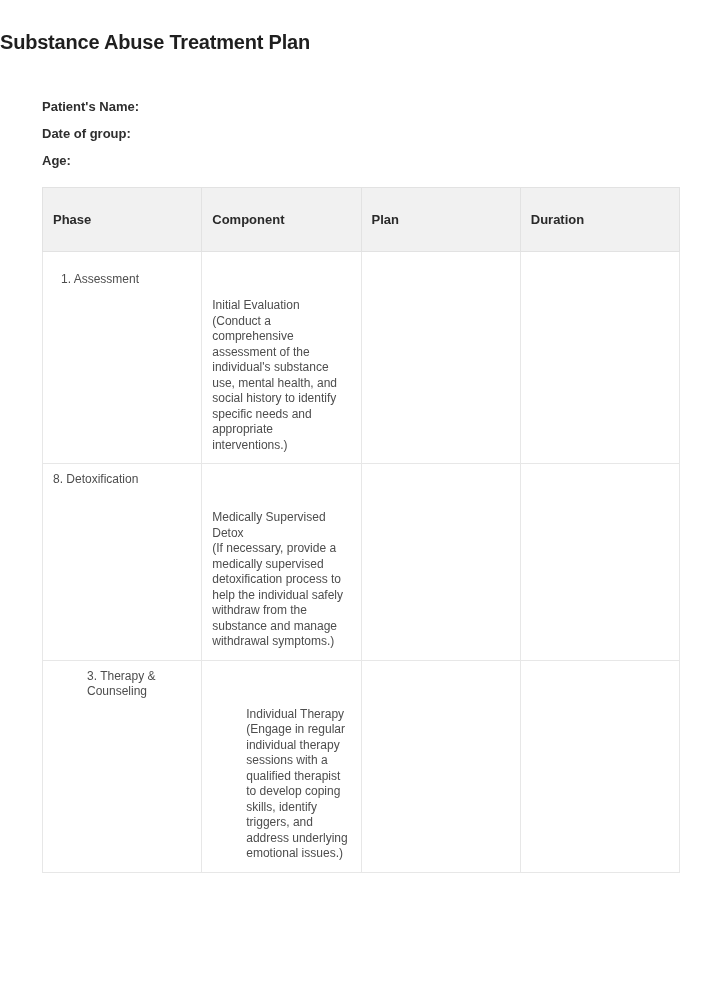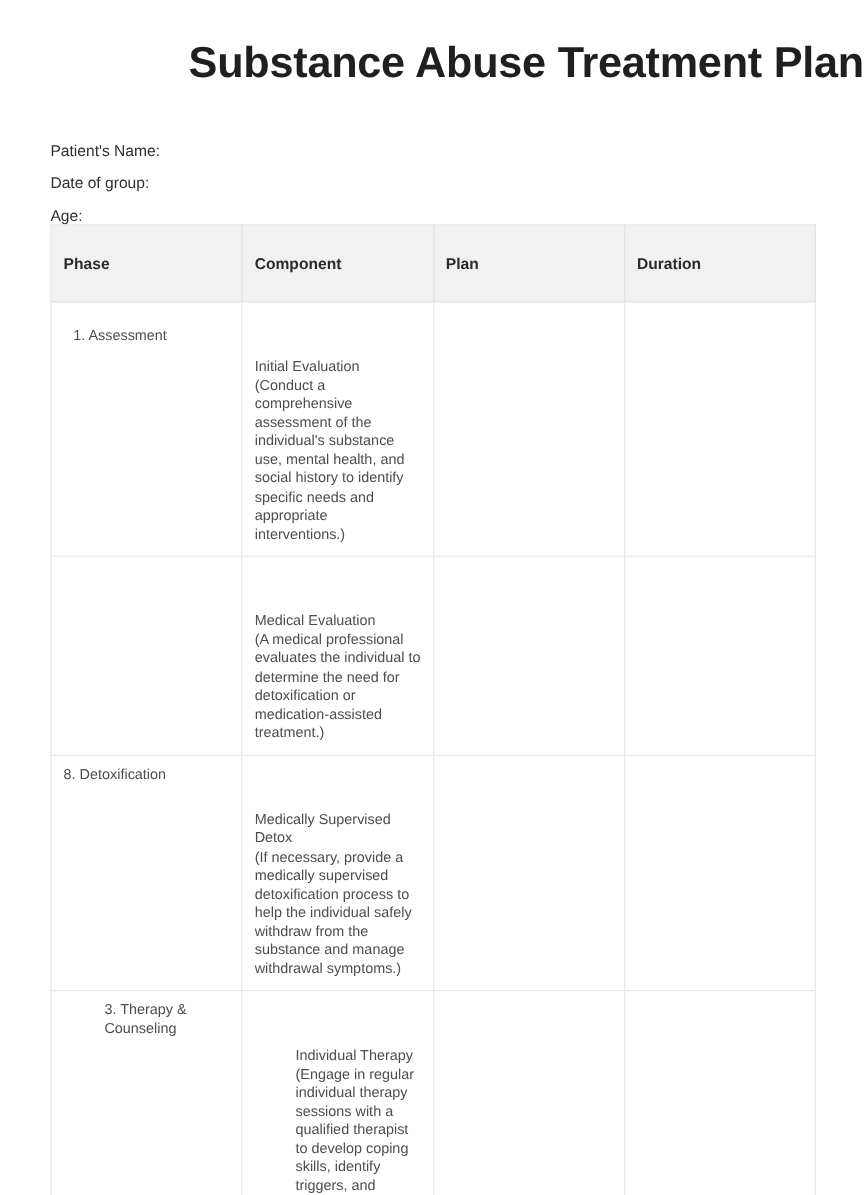--- a/index.html
+++ b/index.html
@@ -11,33 +11,33 @@
     color: #2b2b2b;
     overflow: hidden;
   }
   .page {
     width: 720px;
     height: 996px;
     position: relative;
     background: #ffffff;
   }
   .doc-title {
-    text-align: right;
-    font-size: 36px;
+    text-align: left;
+    font-size: 20px;
     font-weight: 700;
     color: #1f1f1f;
     padding-top: 31px;
     letter-spacing: -0.2px;
   }
   .patient-fields {
     margin: 46px 0 0 42px;
   }
   .field-label {
     font-size: 13px;
-    font-weight: 400;
+    font-weight: 700;
     color: #2e2e2e;
     line-height: 14px;
     margin-bottom: 13px;
   }
   table.plan-table {
     position: absolute;
     left: 42px;
     top: 187px;
     width: 638px;
     border-collapse: collapse;
@@ -120,31 +120,20 @@
           <span class="phase-text">1. Assessment</span>
         </td>
         <td>
           <div class="comp-title">Initial Evaluation</div>
           <div class="comp-note">(Conduct a comprehensive assessment of the individual's substance use, mental health, and social history to identify specific needs and appropriate interventions.)</div>
         </td>
         <td></td>
         <td></td>
       </tr>
 
-      <tr class="row-medical">
-        <td class="phase-cell">
-          <span class="phase-text"></span>
-        </td>
-        <td>
-          <div class="comp-title">Medical Evaluation</div>
-          <div class="comp-note">(A medical professional evaluates the individual to determine the need for detoxification or medication-assisted treatment.)</div>
-        </td>
-        <td></td>
-        <td></td>
-      </tr>
 
       <tr class="row-detox">
         <td class="phase-cell">
           <span class="phase-text">8. Detoxification</span>
         </td>
         <td>
           <div class="comp-title">Medically Supervised Detox</div>
           <div class="comp-note">(If necessary, provide a medically supervised detoxification process to help the individual safely withdraw from the substance and manage withdrawal symptoms.)</div>
         </td>
         <td></td>

